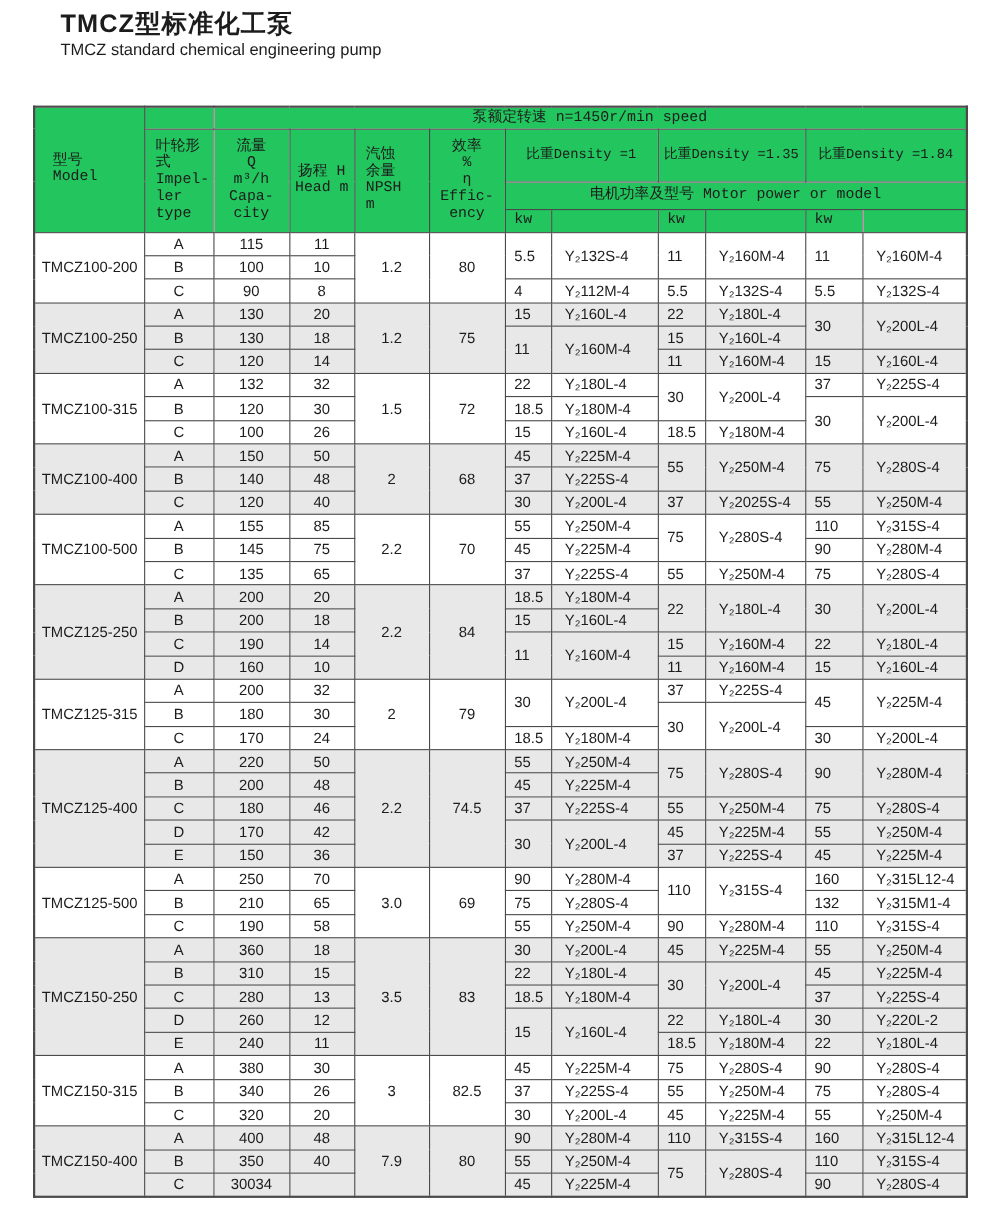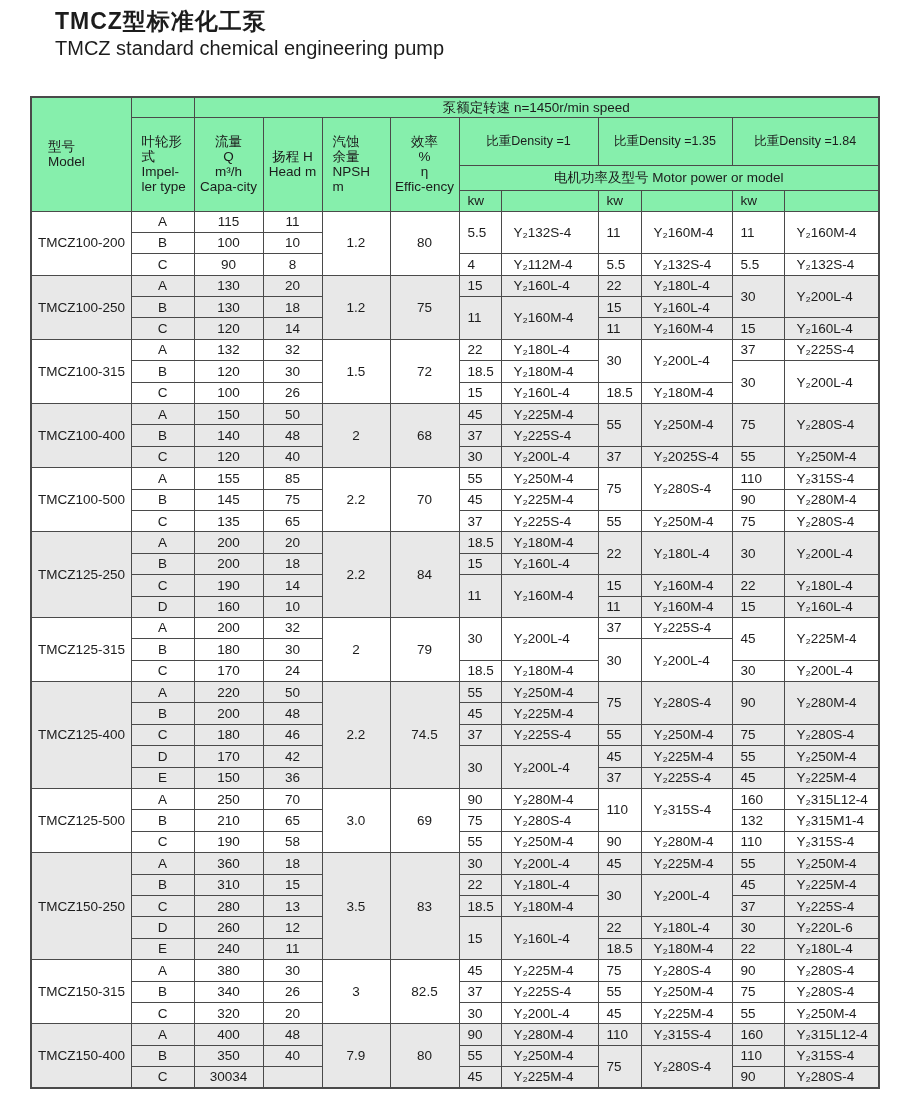--- a/index.html
+++ b/index.html
@@ -1,27 +1,27 @@
 <!DOCTYPE html>
 <html><head>
 <meta charset="utf-8">
 <style>
   html,body{margin:0;padding:0;background:#fff;}
   body{width:900px;height:1116px;font-family:"Liberation Sans","DejaVu Sans",sans-serif;color:#1c1c1c;}
   .page{position:relative;width:900px;height:1116px;overflow:hidden;}
   .title{position:absolute;left:55px;top:6px;font-size:23px;font-weight:bold;letter-spacing:1px;}
-  .subtitle{position:absolute;left:55px;top:37px;font-size:20px;}
+  .subtitle{position:absolute;left:55px;top:37px;font-size:15px;}
   .section-bar{position:absolute;left:18px;top:55px;width:437px;height:29px;line-height:29px;
     padding-left:28px;font-size:17px;box-sizing:border-box;
     background:linear-gradient(to right,#c9c9c9 0%,#cdcdcd 55%,rgba(225,225,225,.85) 80%,rgba(255,255,255,0) 100%);}
   table{position:absolute;left:30px;top:96px;border-collapse:collapse;table-layout:fixed;border:2px solid #4a4a4a;}
   td{border:1px solid #4a4a4a;font-size:13.5px;text-align:center;vertical-align:middle;
      padding:0;overflow:hidden;white-space:pre-line;line-height:1.13;}
   tr.h1{height:20px;} tr.h2{height:48px;} tr.h3{height:25px;} tr.h4{height:21px;} tr.b{height:21.4px;}
-  td.hc{background:#86efac;}
+  td.hc{background:#22c55e;font-family:Liberation Mono, monospace;}
   tr.alt td{background:#e8e8e8;}
   td.m{text-align:left;padding-left:6px;margin-top:28px;}
   td.k{text-align:left;padding-left:8px;}
   td.md{text-align:left;padding-left:12px;}
   td.tl{text-align:left;padding-left:10px;}
   td.pl16{padding-left:16px;margin-left:17px;}
   td.dn{font-size:12.5px;}
 </style>
 </head>
 <body>
@@ -438,21 +438,21 @@
         </tr>
         <tr class="b alt">
           <td>D</td>
           <td>260</td>
           <td>12</td>
           <td rowspan="2" class="k">15</td>
           <td rowspan="2" class="md">Y₂160L-4</td>
           <td class="k">22</td>
           <td class="md">Y₂180L-4</td>
           <td class="k">30</td>
-          <td class="md">Y₂220L-6</td>
+          <td class="md">Y₂220L-2</td>
         </tr>
         <tr class="b alt">
           <td>E</td>
           <td>240</td>
           <td>11</td>
           <td class="k">18.5</td>
           <td class="md">Y₂180M-4</td>
           <td class="k">22</td>
           <td class="md">Y₂180L-4</td>
         </tr>

